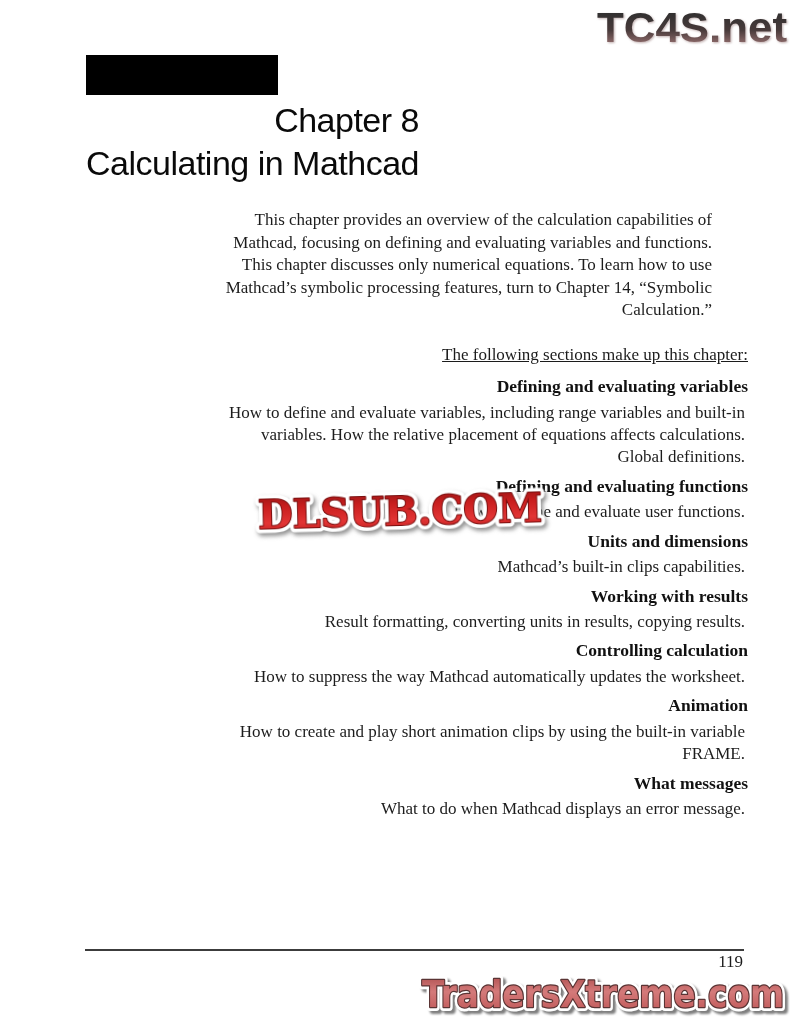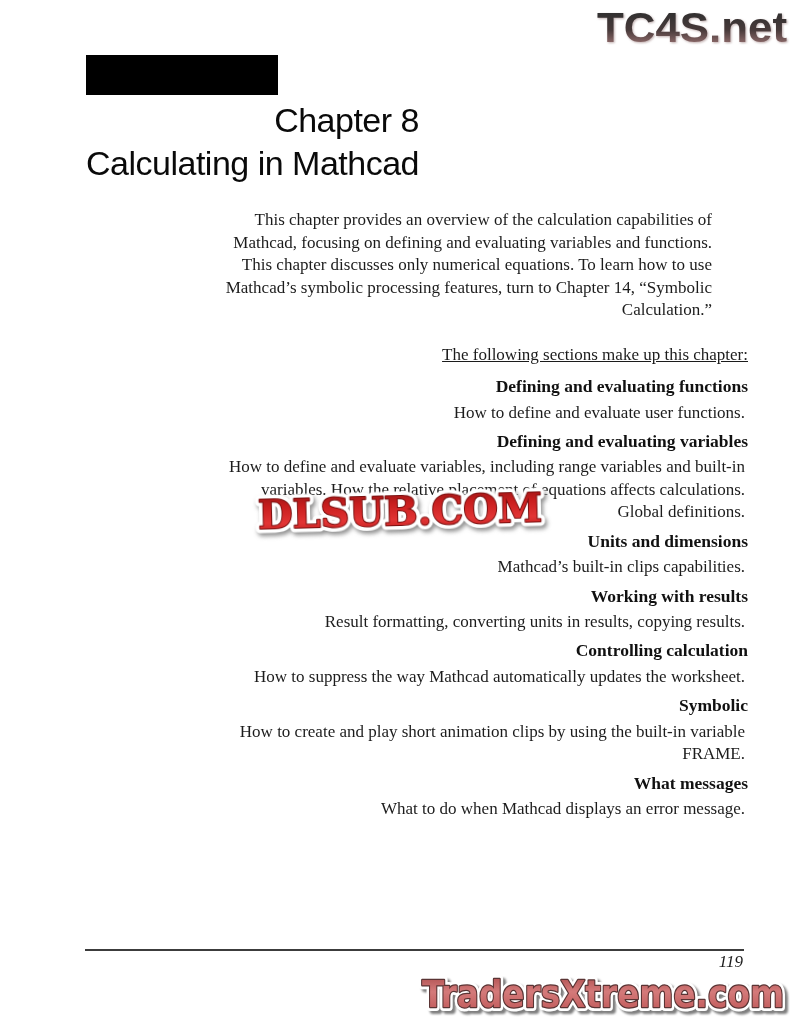--- a/index.html
+++ b/index.html
@@ -33,21 +33,21 @@
   .section-heading { font-size:17.5px; line-height:22.5px; font-weight:bold; margin:0 0 4px 0; color:#111; }
   .section-desc { font-size:17px; line-height:22.4px; margin:0 0 6px 11px; width:534px; }
 
   
   .wm-mid { position:absolute; left:249px; top:483px; transform:rotate(-1.5deg);
             filter: drop-shadow(2px 3px 2px rgba(125,125,125,0.85)); }
 
   
   .footer-rule { position:absolute; left:85px; top:949px; width:659px; height:2px; background:#3c3c3c; }
   .page-number { position:absolute; top:952px; right:53px;
-                 font-style:italic; font-size:17px; color:#1c1c1c; }
+                 font-size:17px; color:#1c1c1c; }
   .wm-bottom { position:absolute; right:2px; top:967px;
                filter: drop-shadow(3px 3px 1px rgba(95,95,95,0.8)); }
 
   svg text { font-weight:bold; }
 </style>
 </head>
 <body>
 
 <div class="page">
 
@@ -68,46 +68,46 @@
   <header class="chapter-header">
     <div>Chapter 8</div>
     <div>Calculating in Mathcad</div>
   </header>
 
   <main class="content">
     <p class="intro">This chapter provides an overview of the calculation capabilities of Mathcad, focusing on defining and evaluating variables and functions. This chapter discusses only numerical equations. To learn how to use Mathcad’s symbolic processing features, turn to Chapter 14, “Symbolic Calculation.”</p>
     <p class="lead">The following sections make up this chapter:</p>
 
     <section>
-      <h3 class="section-heading">Defining and evaluating functions</h3>
-      <p class="section-desc">How to define and evaluate user functions.</p>
+      <h3 class="section-heading">Defining and evaluating variables</h3>
+      <p class="section-desc">How to define and evaluate variables, including range variables and built-in variables. How the relative placement of equations affects calculations. Global definitions.</p>
     </section>
 
     <section>
-      <h3 class="section-heading">Defining and evaluating variables</h3>
-      <p class="section-desc">How to define and evaluate variables, including range variables and built-in variables. How the relative placement of equations affects calculations. Global definitions.</p>
+      <h3 class="section-heading">Defining and evaluating functions</h3>
+      <p class="section-desc">How to define and evaluate user functions.</p>
     </section>
 
     <section>
       <h3 class="section-heading">Units and dimensions</h3>
       <p class="section-desc">Mathcad’s built-in clips capabilities.</p>
     </section>
 
     <section>
       <h3 class="section-heading">Working with results</h3>
       <p class="section-desc">Result formatting, converting units in results, copying results.</p>
     </section>
 
     <section>
       <h3 class="section-heading">Controlling calculation</h3>
       <p class="section-desc">How to suppress the way Mathcad automatically updates the worksheet.</p>
     </section>
 
     <section>
-      <h3 class="section-heading">Symbolic</h3>
+      <h3 class="section-heading">Animation</h3>
       <p class="section-desc">How to create and play short animation clips by using the built-in variable FRAME.</p>
     </section>
 
     <section>
       <h3 class="section-heading">What messages</h3>
       <p class="section-desc">What to do when Mathcad displays an error message.</p>
     </section>
   </main>
 
   <svg class="wm-mid" width="302" height="56" viewBox="0 0 302 56">

